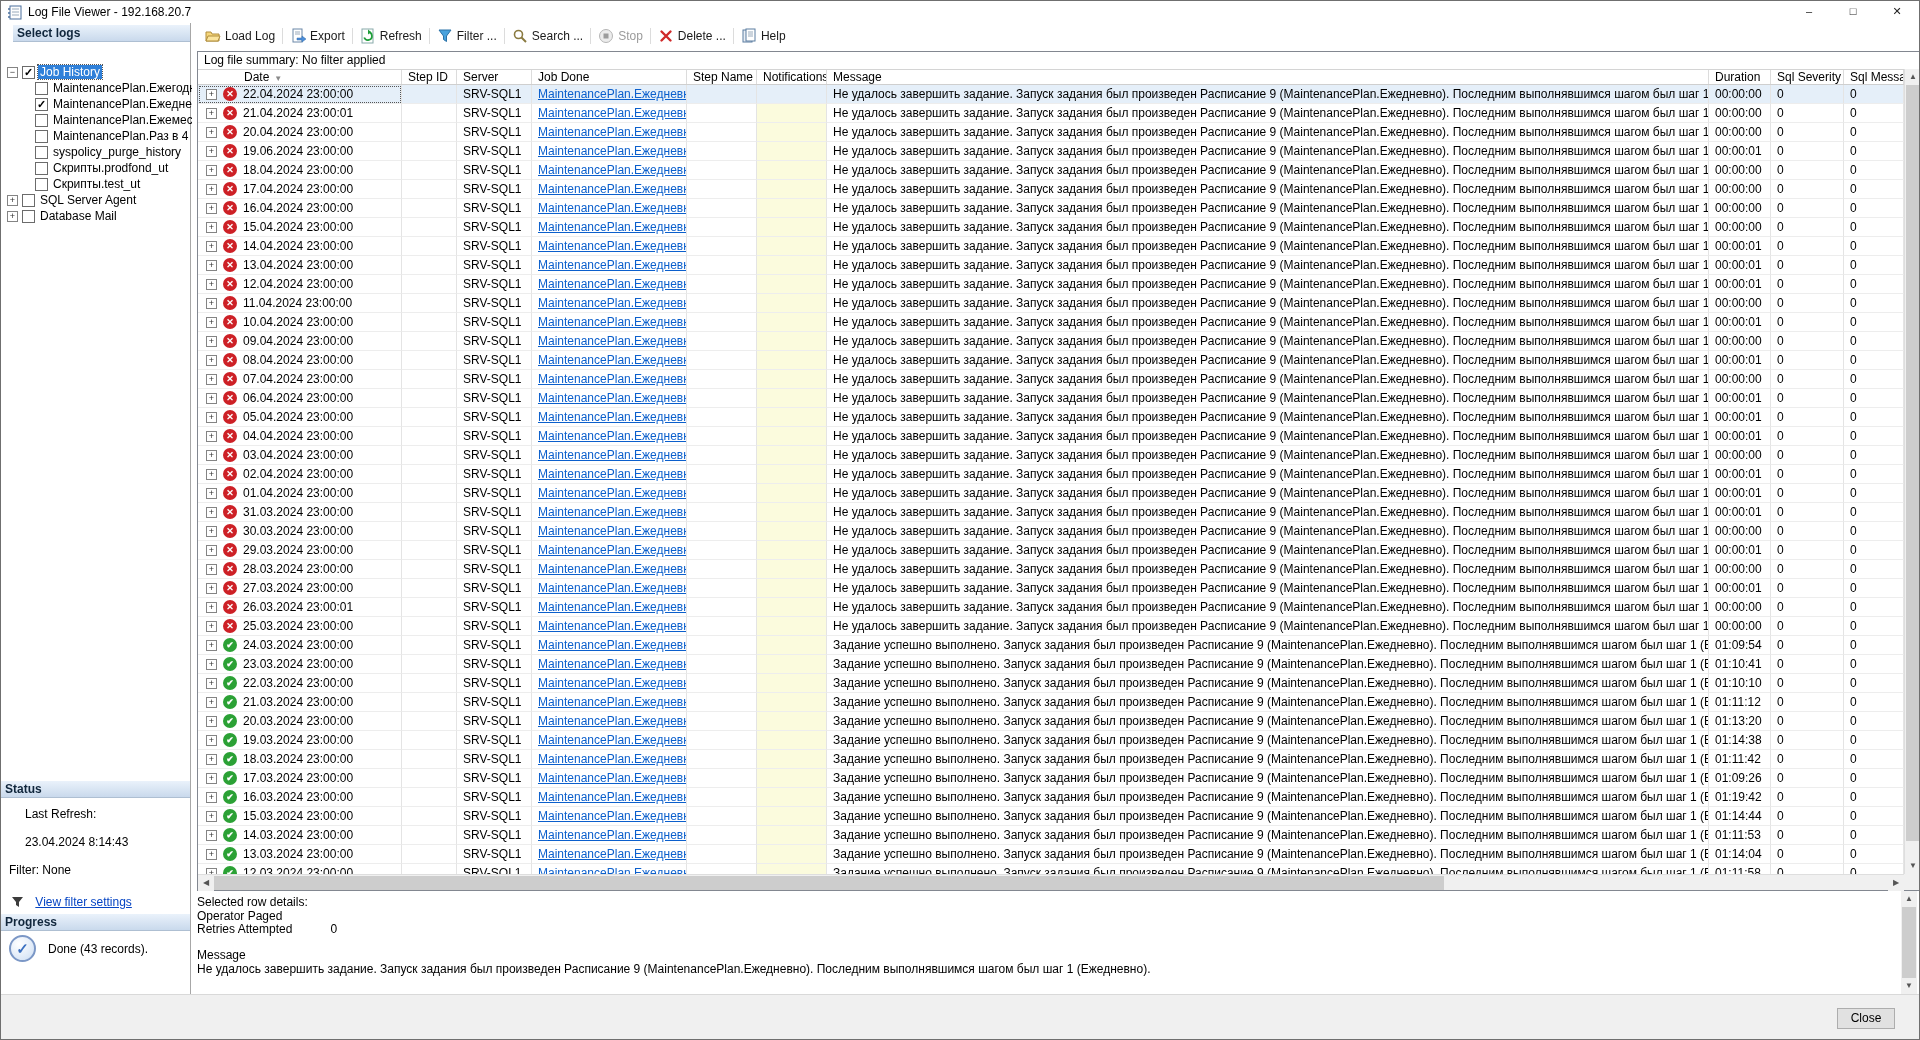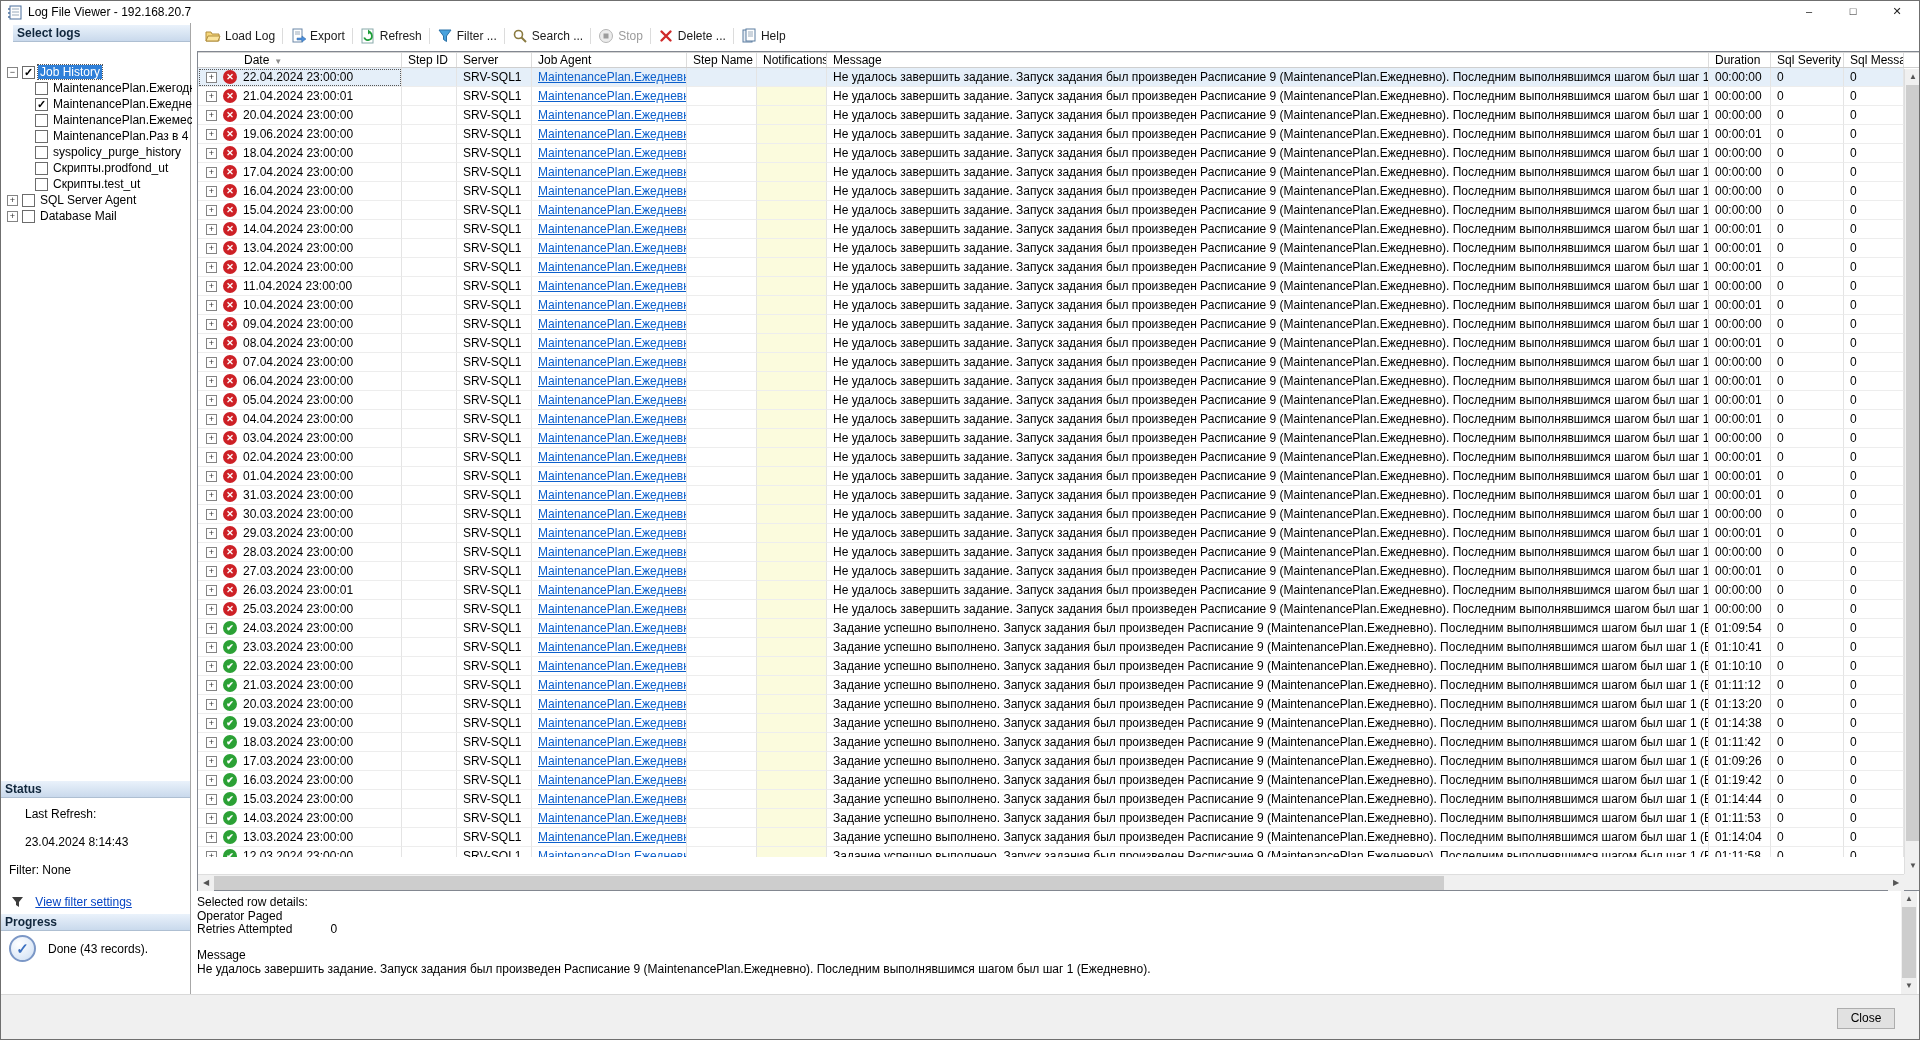--- a/index.html
+++ b/index.html
@@ -247,25 +247,26 @@
             <rect x="5" y="1" width="9" height="12" fill="#fff" stroke="#5a7ca0"></rect>
             <line x1="7" y1="4" x2="12" y2="4" stroke="#9ab"></line>
             <line x1="7" y1="6" x2="12" y2="6" stroke="#9ab"></line>
             <line x1="7" y1="8" x2="12" y2="8" stroke="#9ab"></line>
           </svg>
         <span>Help</span>
       </div>
     </div>
 
     <div class="grid-frame">
+      <div class="summary">Log file summary: No filter applied</div>
       <div class="ghead" id="ghead">
           <div class="hcell c0" style="width: 204px; padding-left: 46px;"><span>Date</span><span class="sort-arrow">▼</span></div>
           <div class="hcell c1" style="width: 55px;"><span>Step ID</span></div>
           <div class="hcell c2" style="width: 75px;"><span>Server</span></div>
-          <div class="hcell c3" style="width: 155px;"><span>Job Agent</span></div>
+          <div class="hcell c3" style="width: 155px;"><span>Job Done</span></div>
           <div class="hcell c4" style="width: 70px;"><span>Step Name</span></div>
           <div class="hcell c5" style="width: 70px;"><span>Notifications</span></div>
           <div class="hcell c6" style="width: 882px;"><span>Message</span></div>
           <div class="hcell c7" style="width: 62px;"><span>Duration</span></div>
           <div class="hcell c8" style="width: 73px;"><span>Sql Severity</span></div>
           <div class="hcell c9" style="width: 60px;"><span>Sql Messa</span></div>
         </div>
       <div class="gbody" id="gbody">
           <div class="grow sel">
             <div class="gcell c0" style="width: 204px;">

